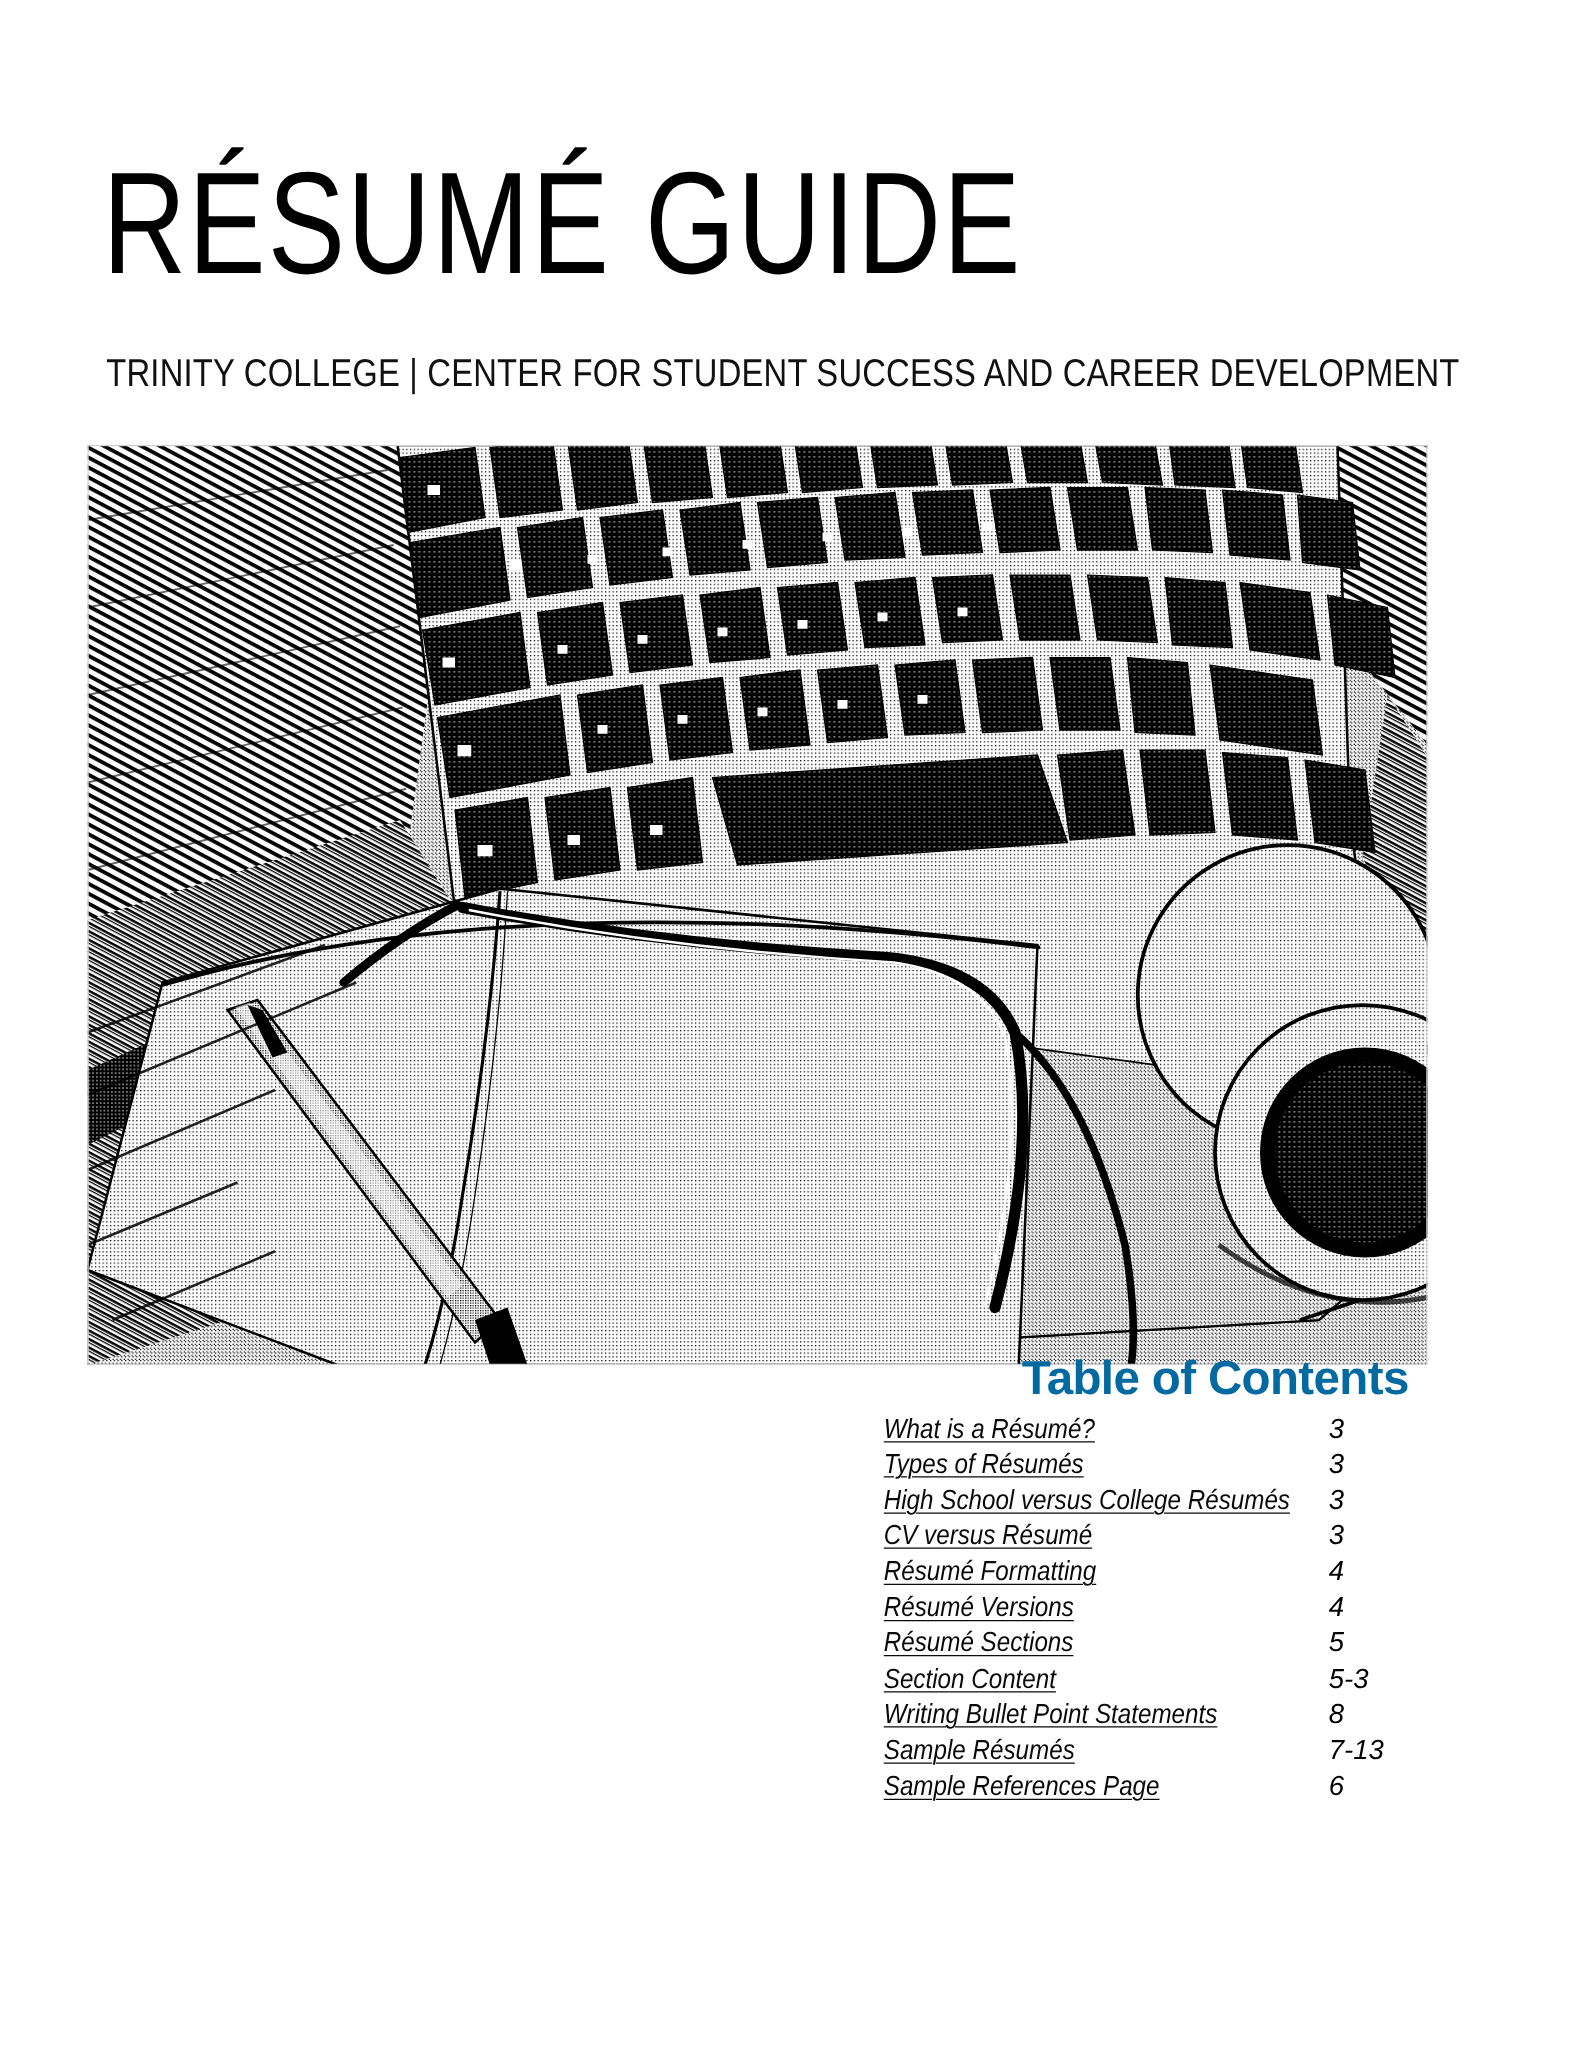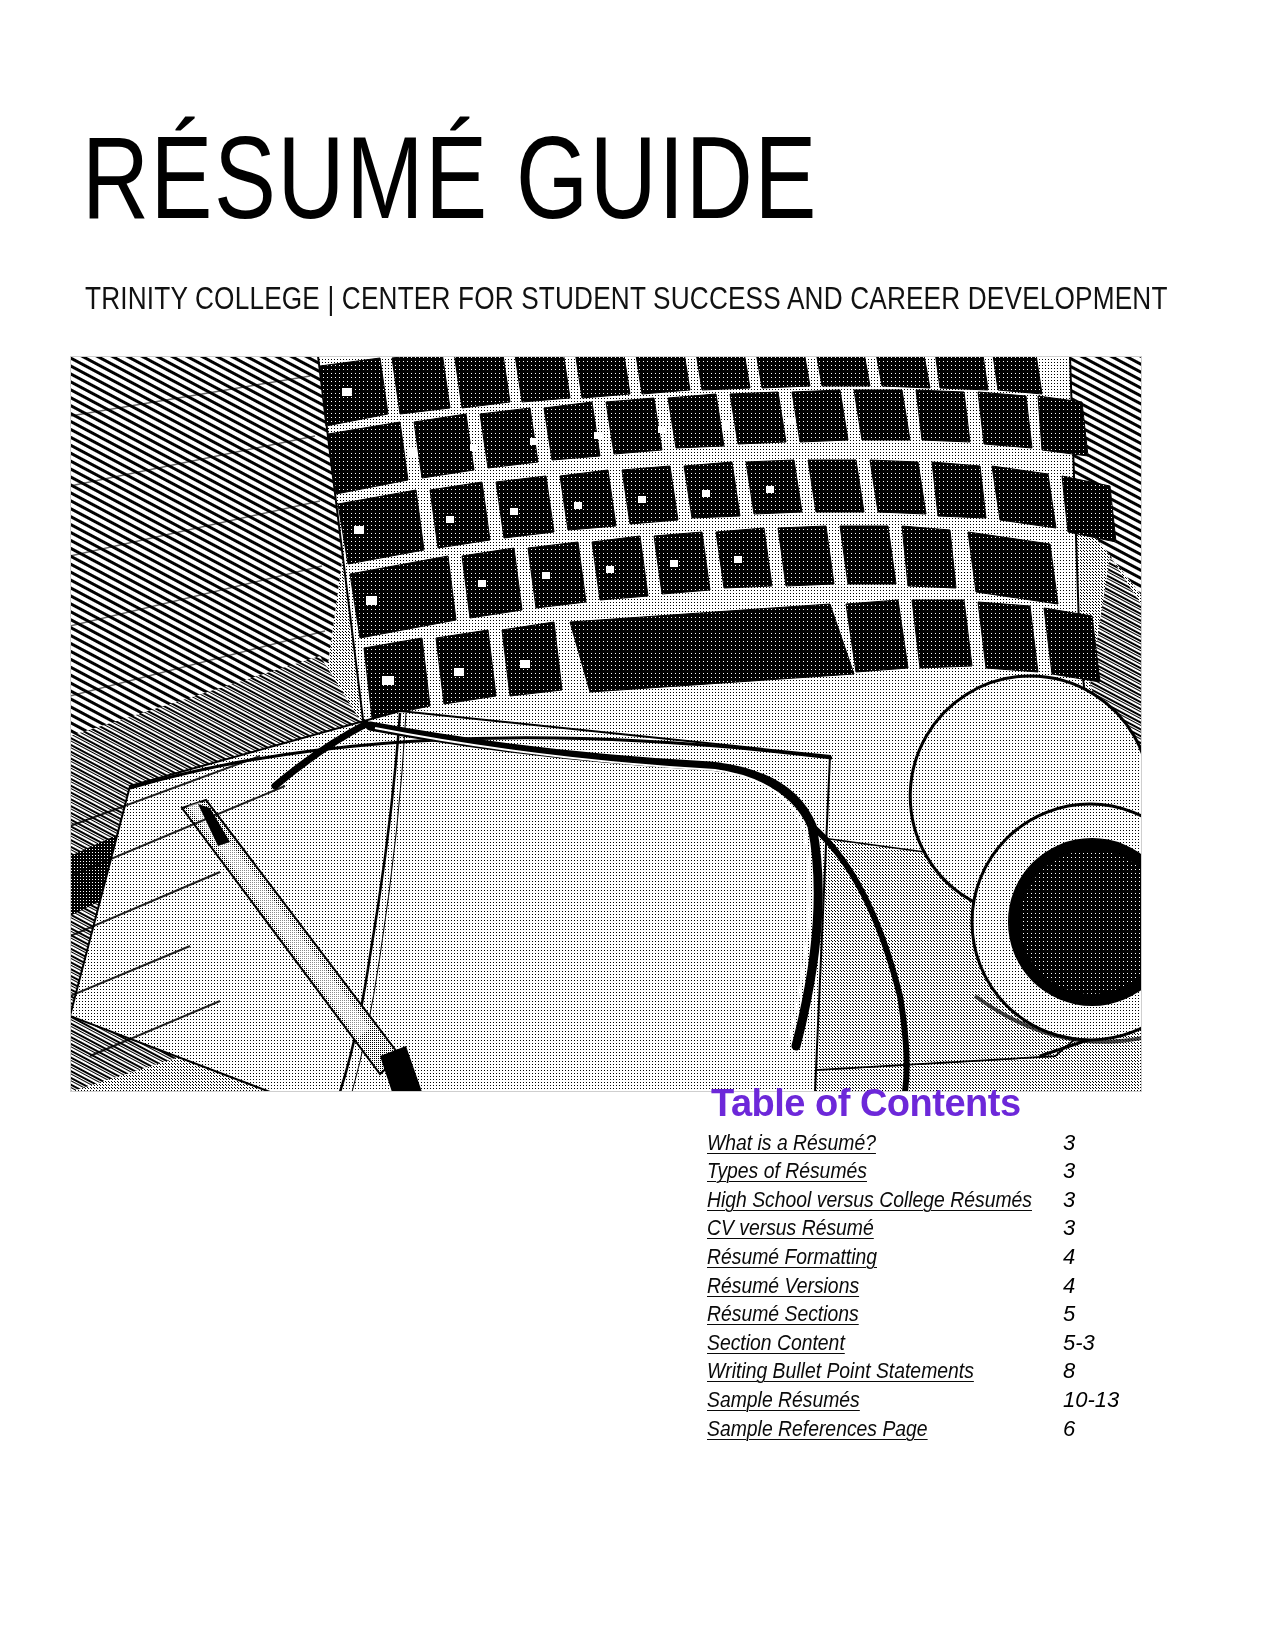--- a/index.html
+++ b/index.html
@@ -1,21 +1,21 @@
 <!DOCTYPE html>
 <html><head>
 <meta charset="utf-8">
 <style>
   html,body{margin:0;padding:0;background:#ffffff;}
   body{
     width:1275px;height:1650px;position:relative;overflow:hidden;
     font-family:"Liberation Sans", sans-serif;color:#000;
     -webkit-font-smoothing:antialiased;
   }
-  .page{position:absolute;inset:0;background:#fff;}
+  .page{position:absolute;inset:0;background:#fff;text-align:right;}
 
   
   .title{
     position:absolute;left:82px;top:120px;
     font-family:"Liberation Sans", sans-serif;
     font-size:116px;line-height:1;
     font-weight:300;
     letter-spacing:2px;
     transform:scaleX(0.80);transform-origin:left top;
     white-space:nowrap;color:#000;
@@ -34,21 +34,21 @@
     position:absolute;left:70px;top:356px;width:1072px;height:736px;
     overflow:hidden;background:#e8e8e8;
   }
   .photo svg{display:block;width:100%;height:100%;}
 
   
   .toc{position:absolute;left:707px;top:1082px;width:420px;}
   .toc-title{
     font-family:"Liberation Sans", sans-serif;
     font-size:38px;font-weight:700;letter-spacing:-0.5px;
-    line-height:1.15;color:#6d28d9;margin:0 0 6px 4px;white-space:nowrap;
+    line-height:1.15;color:#0369a1;margin:0 0 6px 4px;white-space:nowrap;
   }
   .toc-list{list-style:none;margin:0;padding:0;font-style:italic;}
   .toc-row{
     display:flex;align-items:baseline;
     height:28.6px;
   }
   .toc-label{
     font-family:"Liberation Sans", sans-serif;
     font-size:22px;line-height:1;font-weight:400;
     color:#0a0a0a;
@@ -311,21 +311,21 @@
       <li class="toc-row">
         <span class="toc-label">Section Content</span>
         <span class="toc-page">5-3</span>
       </li>
       <li class="toc-row">
         <span class="toc-label">Writing Bullet Point Statements</span>
         <span class="toc-page">8</span>
       </li>
       <li class="toc-row">
         <span class="toc-label">Sample Résumés</span>
-        <span class="toc-page">10-13</span>
+        <span class="toc-page">7-13</span>
       </li>
       <li class="toc-row">
         <span class="toc-label">Sample References Page</span>
         <span class="toc-page">6</span>
       </li>
     </ul>
   </div>
 
 </div>
 

